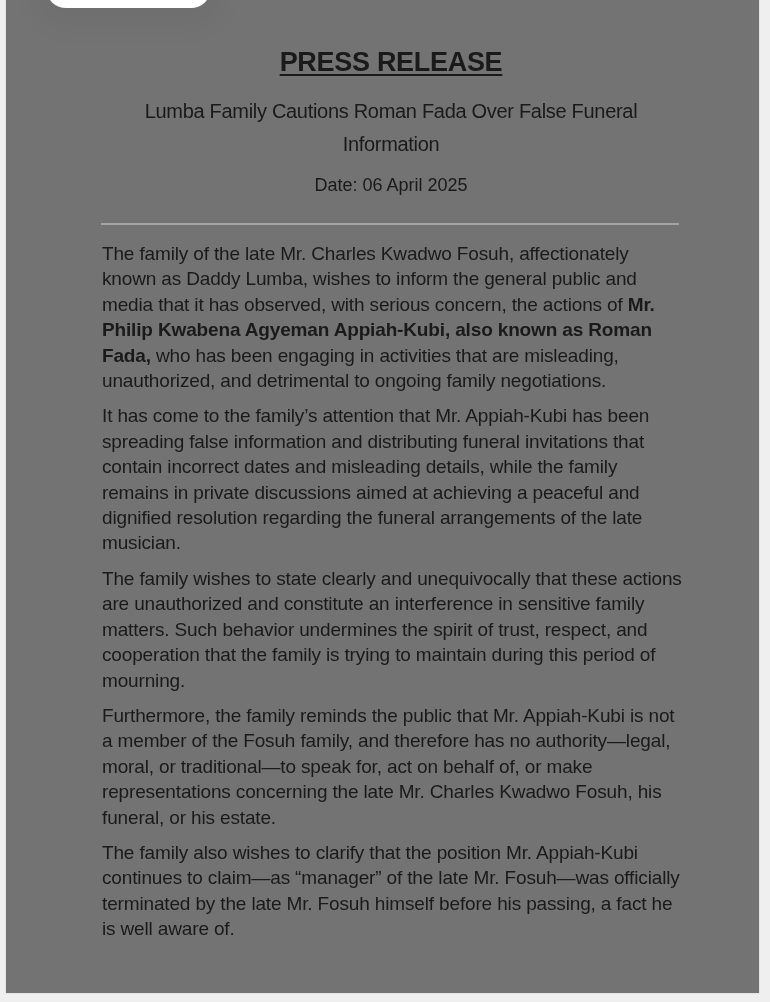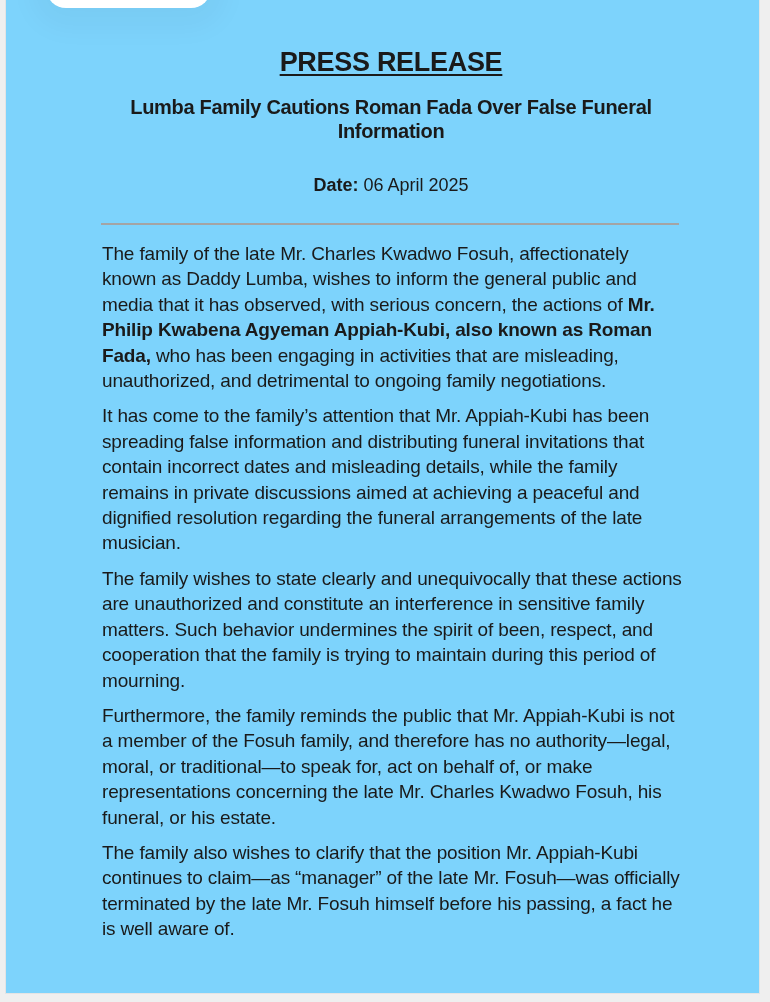--- a/index.html
+++ b/index.html
@@ -14,21 +14,21 @@
       overflow: hidden;
       font-family: "Liberation Sans", sans-serif;
       color: #1a1a1a;
     }
     .page {
       position: absolute;
       left: 5px;
       top: 0;
       width: 755px;
       height: 994px;
-      background: #7dd3fc;
+      background: #737373;
       border-left: 1px solid #e4e4e4;
       border-right: 1px solid #e4e4e4;
       border-bottom: 1px solid #e4e4e4;
       box-sizing: border-box;
     }
     .top-pill {
       position: absolute;
       left: 40px;
       top: -20px;
       width: 165px;
@@ -53,35 +53,35 @@
       text-decoration-thickness: 2px;
       text-underline-offset: 3px;
     }
     .subtitle {
       position: absolute;
       left: 105px;
       top: 95px;
       width: 560px;
       text-align: center;
       font-size: 20px;
-      font-weight: bold;
-      line-height: 24px;
+      font-weight: normal;
+      line-height: 33px;
       letter-spacing: -0.3px;
     }
     .date-line {
       position: absolute;
       left: 0;
       top: 172px;
       width: 770px;
       text-align: center;
       font-size: 18px;
       line-height: 26px;
     }
     .date-line .date-label {
-      font-weight: bold;
+      font-weight: normal;
     }
     .divider {
       position: absolute;
       left: 95px;
       top: 223px;
       width: 578px;
       height: 2px;
       background: #a4a4a4;
     }
     .body {
@@ -116,17 +116,17 @@
     <span class="date-label">Date:</span><span> 06 April 2025</span>
   </div>
 
   <div class="divider"></div>
 
   <div class="body">
     <p>
       <span>The family of the late Mr. Charles Kwadwo Fosuh, affectionately known as Daddy Lumba, wishes to inform the general public and media that it has observed, with serious concern, the actions of </span><b>Mr. Philip Kwabena Agyeman Appiah-Kubi, also known as Roman Fada,</b><span> who has been engaging in activities that are misleading, unauthorized, and detrimental to ongoing family negotiations.</span>
     </p>
     <p>It has come to the family’s attention that Mr. Appiah-Kubi has been spreading false information and distributing funeral invitations that contain incorrect dates and misleading details, while the family remains in private discussions aimed at achieving a peaceful and dignified resolution regarding the funeral arrangements of the late musician.</p>
-    <p>The family wishes to state clearly and unequivocally that these actions are unauthorized and constitute an interference in sensitive family matters. Such behavior undermines the spirit of been, respect, and cooperation that the family is trying to maintain during this period of mourning.</p>
+    <p>The family wishes to state clearly and unequivocally that these actions are unauthorized and constitute an interference in sensitive family matters. Such behavior undermines the spirit of trust, respect, and cooperation that the family is trying to maintain during this period of mourning.</p>
     <p>Furthermore, the family reminds the public that Mr. Appiah-Kubi is not a member of the Fosuh family, and therefore has no authority—legal, moral, or traditional—to speak for, act on behalf of, or make representations concerning the late Mr. Charles Kwadwo Fosuh, his funeral, or his estate.</p>
     <p>The family also wishes to clarify that the position Mr. Appiah-Kubi continues to claim—as “manager” of the late Mr. Fosuh—was officially terminated by the late Mr. Fosuh himself before his passing, a fact he is well aware of.</p>
   </div>
 </div>
 
 </body></html>

